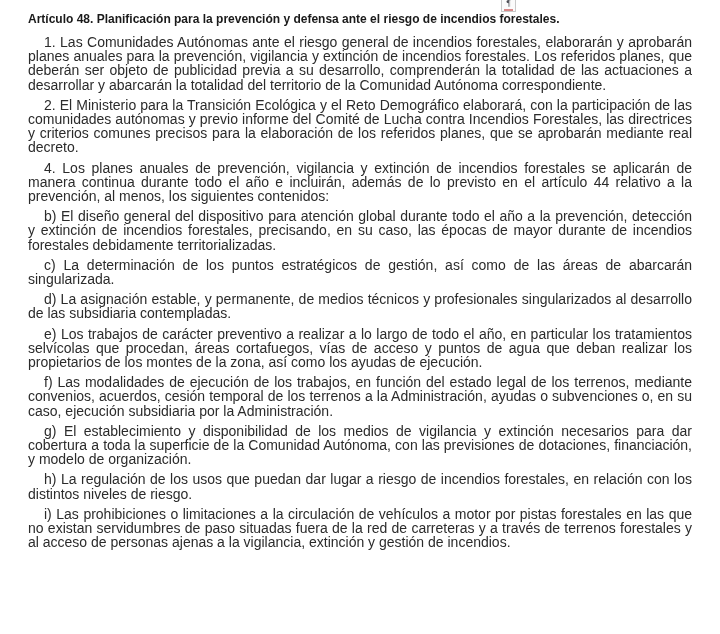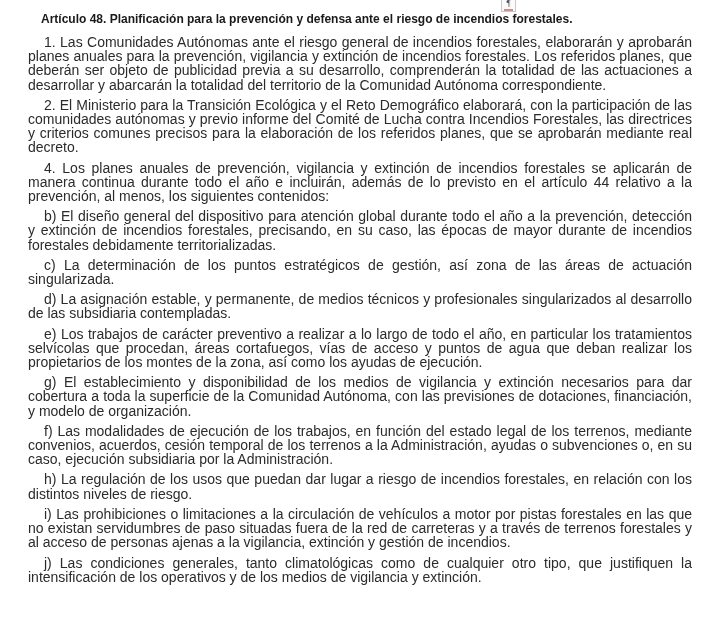--- a/index.html
+++ b/index.html
@@ -17,21 +17,21 @@
     color: #2b2b2b;
   }
   .content {
     padding: 12px 28px 0 28px;
   }
   .doc-title {
     font-size: 12px;
     font-weight: bold;
     color: #1a1a1a;
     line-height: 15px;
-    margin: 0 0 8px 13px;
+    margin: 0 0 8px 0;
   }
   .doc-paragraph {
     font-size: 14px;
     line-height: 14.2px;
     margin: 0 0 6px 0;
     text-indent: 16px;
     text-align: justify;
     color: #2b2b2b;
   }
   
@@ -72,23 +72,22 @@
     <span class="redline"></span>
   </div>
 
   <div class="content">
     <p class="doc-title">Artículo 48. Planificación para la prevención y defensa ante el riesgo de incendios forestales.</p>
 
     <p class="doc-paragraph">1. Las Comunidades Autónomas ante el riesgo general de incendios forestales, elaborarán y aprobarán planes anuales para la prevención, vigilancia y extinción de incendios forestales. Los referidos planes, que deberán ser objeto de publicidad previa a su desarrollo, comprenderán la totalidad de las actuaciones a desarrollar y abarcarán la totalidad del territorio de la Comunidad Autónoma correspondiente.</p>
     <p class="doc-paragraph">2. El Ministerio para la Transición Ecológica y el Reto Demográfico elaborará, con la participación de las comunidades autónomas y previo informe del Comité de Lucha contra Incendios Forestales, las directrices y criterios comunes precisos para la elaboración de los referidos planes, que se aprobarán mediante real decreto.</p>
     <p class="doc-paragraph">4. Los planes anuales de prevención, vigilancia y extinción de incendios forestales se aplicarán de manera continua durante todo el año e incluirán, además de lo previsto en el artículo 44 relativo a la prevención, al menos, los siguientes contenidos:</p>
     <p class="doc-paragraph">b) El diseño general del dispositivo para atención global durante todo el año a la prevención, detección y extinción de incendios forestales, precisando, en su caso, las épocas de mayor durante de incendios forestales debidamente territorializadas.</p>
-    <p class="doc-paragraph">c) La determinación de los puntos estratégicos de gestión, así zona de las áreas de actuación singularizada.</p>
+    <p class="doc-paragraph">c) La determinación de los puntos estratégicos de gestión, así como de las áreas de abarcarán singularizada.</p>
     <p class="doc-paragraph">d) La asignación estable, y permanente, de medios técnicos y profesionales singularizados al desarrollo de las subsidiaria contempladas.</p>
     <p class="doc-paragraph">e) Los trabajos de carácter preventivo a realizar a lo largo de todo el año, en particular los tratamientos selvícolas que procedan, áreas cortafuegos, vías de acceso y puntos de agua que deban realizar los propietarios de los montes de la zona, así como los ayudas de ejecución.</p>
+    <p class="doc-paragraph">f) Las modalidades de ejecución de los trabajos, en función del estado legal de los terrenos, mediante convenios, acuerdos, cesión temporal de los terrenos a la Administración, ayudas o subvenciones o, en su caso, ejecución subsidiaria por la Administración.</p>
     <p class="doc-paragraph">g) El establecimiento y disponibilidad de los medios de vigilancia y extinción necesarios para dar cobertura a toda la superficie de la Comunidad Autónoma, con las previsiones de dotaciones, financiación, y modelo de organización.</p>
-    <p class="doc-paragraph">f) Las modalidades de ejecución de los trabajos, en función del estado legal de los terrenos, mediante convenios, acuerdos, cesión temporal de los terrenos a la Administración, ayudas o subvenciones o, en su caso, ejecución subsidiaria por la Administración.</p>
     <p class="doc-paragraph">h) La regulación de los usos que puedan dar lugar a riesgo de incendios forestales, en relación con los distintos niveles de riesgo.</p>
     <p class="doc-paragraph">i) Las prohibiciones o limitaciones a la circulación de vehículos a motor por pistas forestales en las que no existan servidumbres de paso situadas fuera de la red de carreteras y a través de terrenos forestales y al acceso de personas ajenas a la vigilancia, extinción y gestión de incendios.</p>
-    <p class="doc-paragraph">j) Las condiciones generales, tanto climatológicas como de cualquier otro tipo, que justifiquen la intensificación de los operativos y de los medios de vigilancia y extinción.</p>
   </div>
 
 </div>
 
 </body></html>

